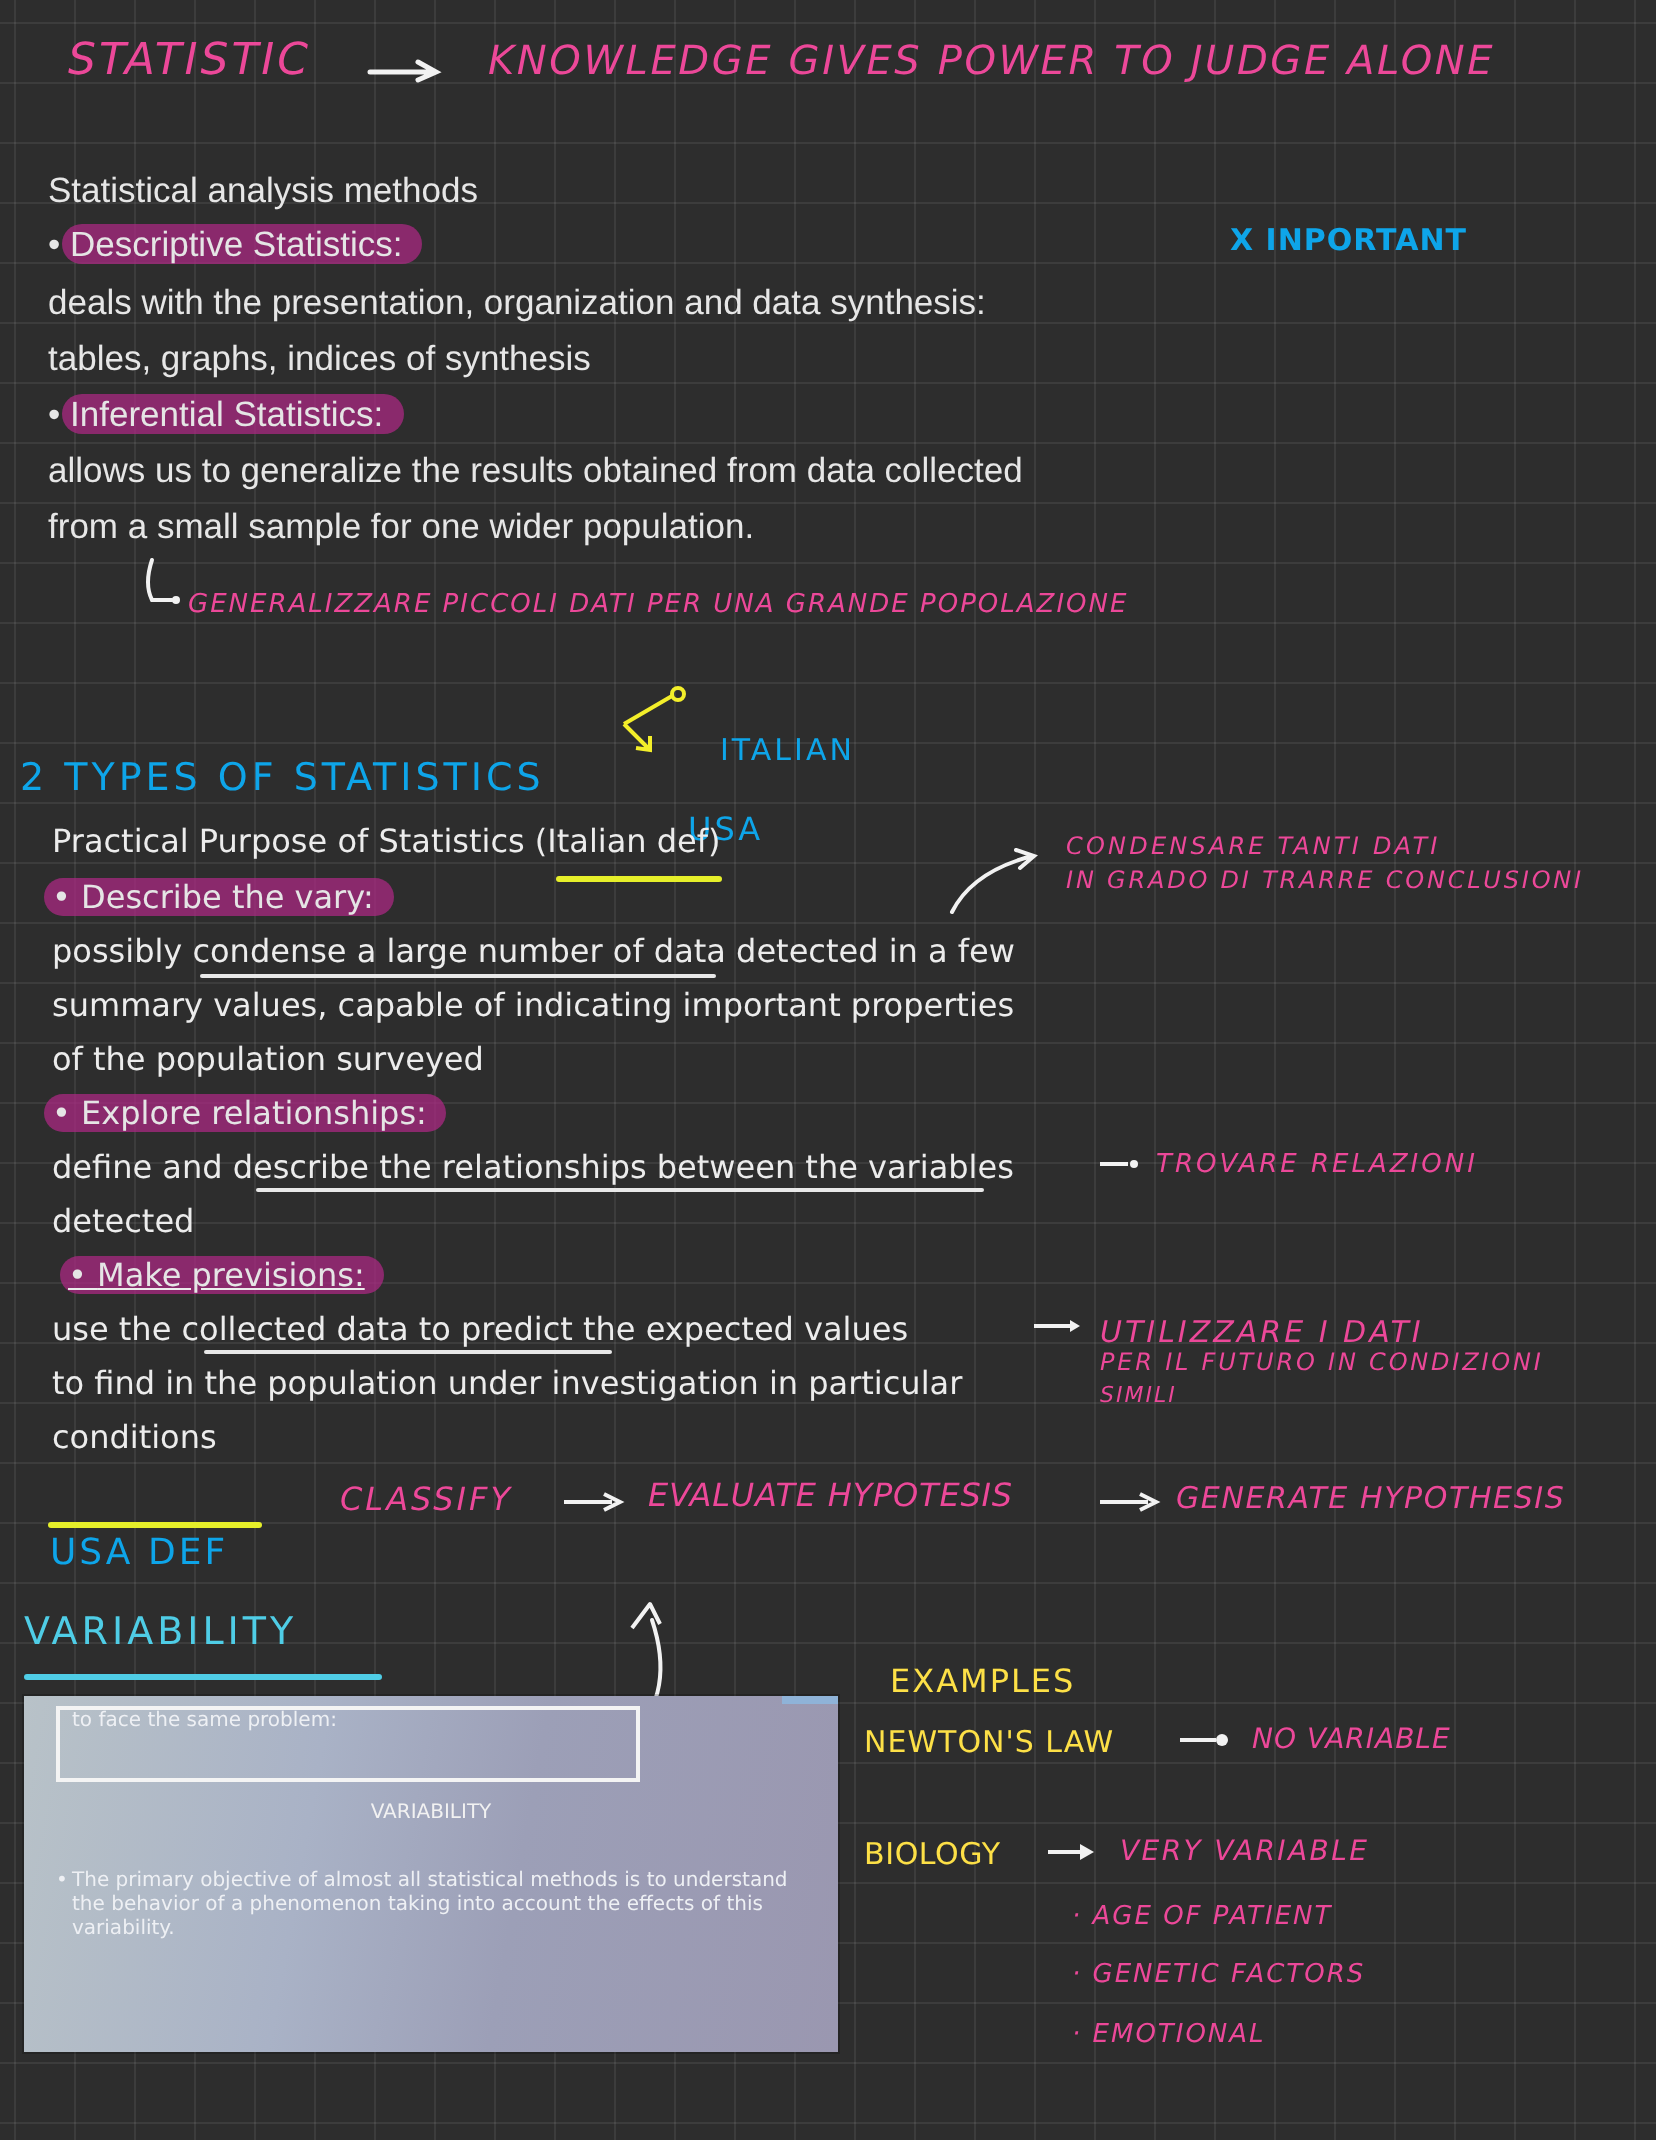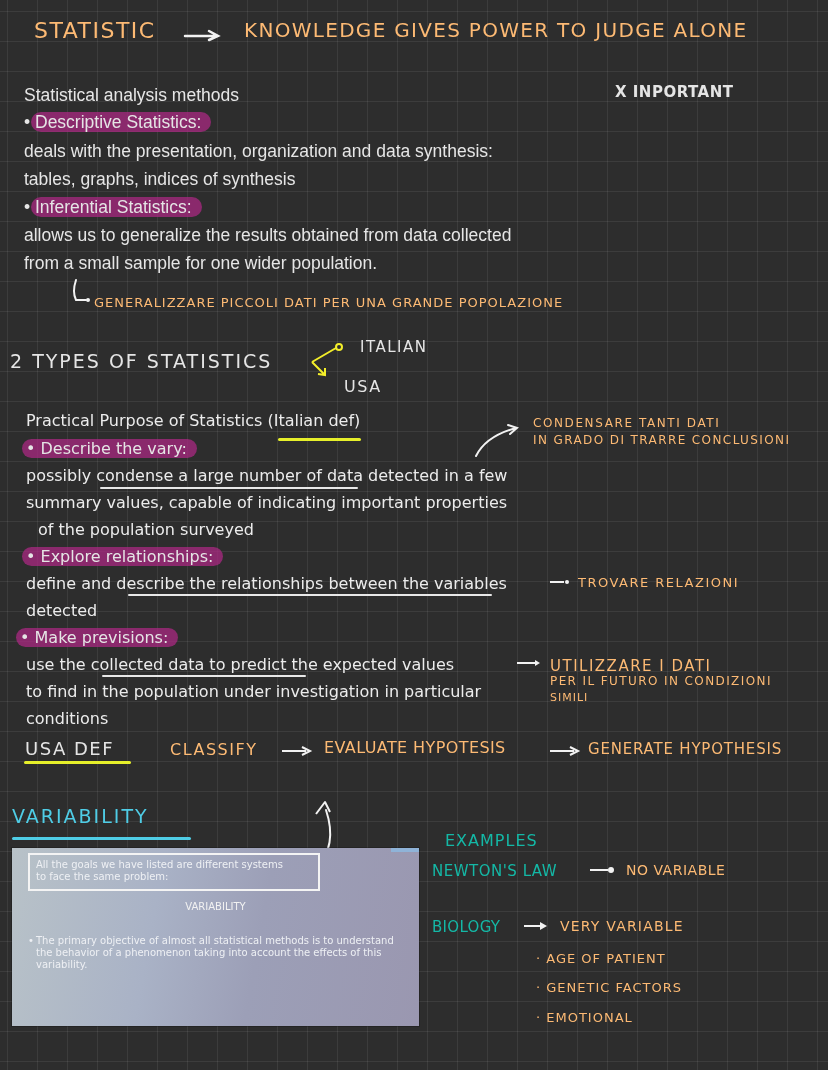--- a/index.html
+++ b/index.html
@@ -13,23 +13,23 @@
       background-position: 7px 11px;
       font-family: "Liberation Sans", sans-serif;
     }
     .abs { position: absolute; white-space: nowrap; }
     .hand {
       font-family: "DejaVu Sans", sans-serif;
       text-transform: uppercase;
       letter-spacing: 1.5px;
       font-weight: normal;
     }
-    .hand-w { color: #fdba74; }
-    .hand-y { color: #e5e5e5; }
-    .hand-g { color: #14b8a6; }
+    .hand-w { color: #ec4899; font-style: italic; }
+    .hand-y { color: #0ea5e9; margin-top: 28px; }
+    .hand-g { color: #fde047; }
     .hand-c { color: #4fcde6; }
 
     .typed { color: #e6e6e6; font-size: 17.5px; }
     .typed2 { color: #ececec; font-family: "DejaVu Sans", sans-serif; font-size: 16px; }
     .hl {
       background: rgba(170, 40, 130, 0.75);
       color: #e5e5e5;
       border-radius: 10px;
       padding: 0 10px 0 4px;
       margin-left: -4px;
@@ -100,21 +100,21 @@
 <div class="bar-y" style="left:278px; top:438px; width:83px;"></div>
 
 <div class="abs typed2" style="left:26px; top:439px;">
   <span class="hl"><span>• </span><span>Describe the vary:</span></span>
 </div>
 <div class="abs typed2" style="left:26px; top:466px;">
   <span>possibly </span><span>condense a large number of data</span><span> detected in a few</span>
 </div>
 <div class="bar-w" style="left:100px; top:487px; width:258px;"></div>
 <div class="abs typed2" style="left:26px; top:493px;">summary values, capable of indicating important properties</div>
-<div class="abs typed2" style="left:38px; top:520px;">of the population surveyed</div>
+<div class="abs typed2" style="left:26px; top:520px;">of the population surveyed</div>
 
 <svg style="left:472px; top:424px;" width="50" height="36">
   <path d="M4 32 Q14 12 44 4 M36 1 L45 4 L38 10" stroke="#f2f2f2" stroke-width="2" fill="none" stroke-linecap="round"></path>
 </svg>
 <div class="abs hand hand-w" style="left:533px; top:416px; font-size:12px; letter-spacing:1.6px;">CONDENSARE TANTI DATI</div>
 <div class="abs hand hand-w" style="left:533px; top:433px; font-size:12px; letter-spacing:1.4px;">IN GRADO DI TRARRE CONCLUSIONI</div>
 
 <div class="abs typed2" style="left:26px; top:547px;">
   <span class="hl"><span>• </span><span>Explore relationships:</span></span>
 </div>
@@ -122,21 +122,21 @@
   <span>define and d</span><span>escribe the relationships between the variables</span>
 </div>
 <div class="bar-w" style="left:128px; top:594px; width:364px;"></div>
 <div class="abs typed2" style="left:26px; top:601px;">detected</div>
 <svg style="left:548px; top:577px;" width="24" height="10">
   <path d="M2 5 L16 5" stroke="#f2f2f2" stroke-width="2"></path>
     <circle cx="19" cy="5" r="2" fill="#f2f2f2"></circle>
 </svg>
 <div class="abs hand hand-w" style="left:578px; top:575px; font-size:13px; letter-spacing:1.5px;">TROVARE RELAZIONI</div>
 
-<div class="abs typed2" style="left:20px; top:628px;">
+<div class="abs typed2" style="left:34px; top:628px;text-decoration:underline;">
   <span class="hl"><span>• </span><span>Make previsions:</span></span>
 </div>
 <div class="abs typed2" style="left:26px; top:655px;">
   <span>use the c</span><span>ollected data to predict</span><span> the expected values</span>
 </div>
 <div class="bar-w" style="left:102px; top:675px; width:204px;"></div>
 <div class="abs typed2" style="left:26px; top:682px;">to find in the population under investigation in particular</div>
 <div class="abs typed2" style="left:26px; top:709px;">conditions</div>
 
 <svg style="left:515px; top:658px;" width="30" height="10">
@@ -165,21 +165,20 @@
 <div class="bar-c" style="left:12px; top:837px; width:179px;"></div>
 
 <svg style="left:308px; top:798px;" width="30" height="72">
   <path d="M8 70 Q30 48 18 12" stroke="#f2f2f2" stroke-width="2" fill="none" stroke-linecap="round"></path>
   <path d="M8 16 L17 4 L22 14" stroke="#f2f2f2" stroke-width="2" fill="none" stroke-linejoin="round"></path>
 </svg>
 
 <div class="slide">
   <div class="slide-top-accent"></div>
   <div class="slide-box">
-    <div class="slide-text" style="padding:4px 0 0 6px;">All the goals we have listed are different systems</div>
     <div class="slide-text" style="padding-left:6px;">to face the same problem:</div>
   </div>
   <div class="slide-title">VARIABILITY</div>
   <div class="slide-bullets">
     <div class="slide-bullet slide-text" style="white-space:normal; margin-left:-4px;">The primary objective of almost all statistical methods is to understand the behavior of a phenomenon taking into account the effects of this variability.</div>
   </div>
 </div>
 
 <div class="abs hand hand-g" style="left:445px; top:831px; font-size:16px; letter-spacing:1px;">EXAMPLES</div>
 <div class="abs hand hand-g" style="left:432px; top:862px; font-size:15px; letter-spacing:0.5px;">NEWTON'S LAW</div>

